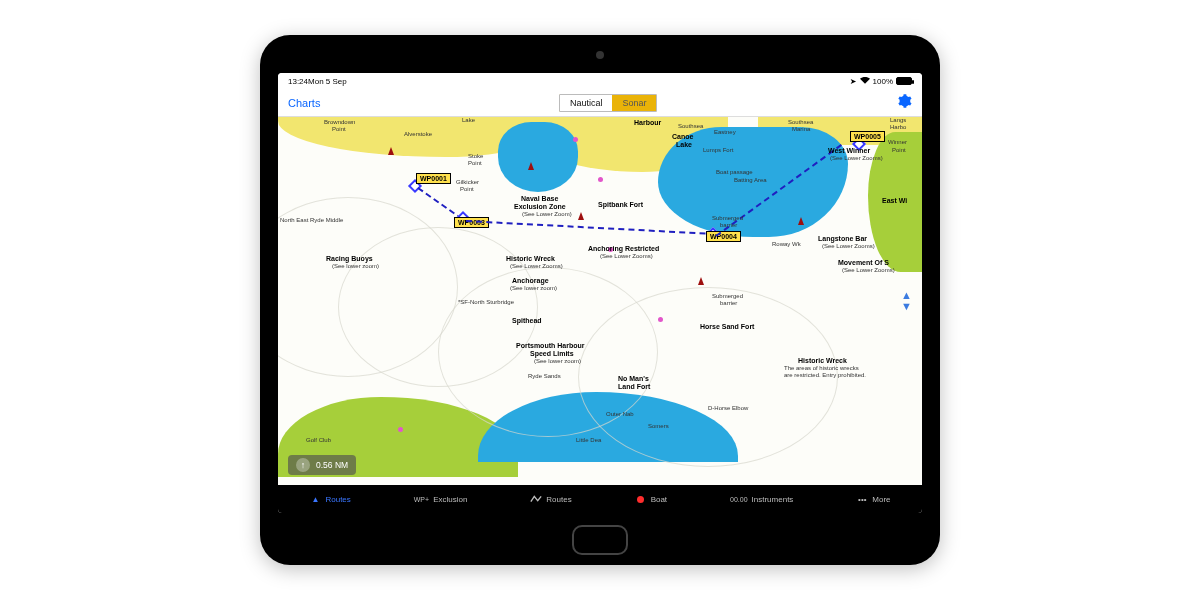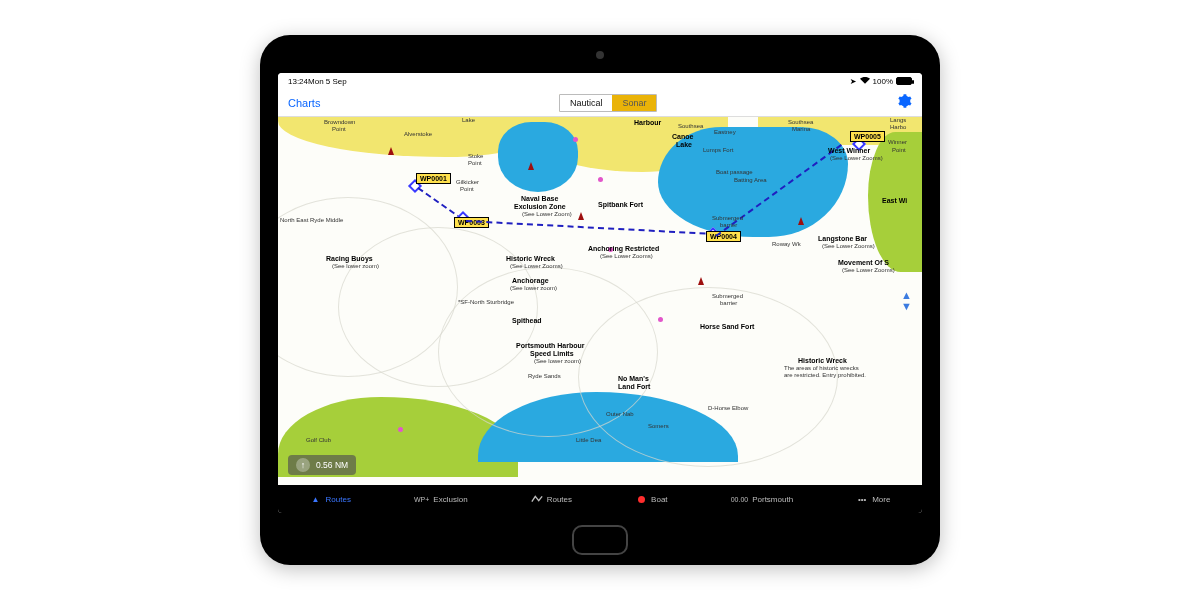--- a/index.html
+++ b/index.html
@@ -356,21 +356,21 @@
         <span>Routes</span>
       </div>
       <div class="tab">
         <span class="ico">
             <span class="red-dot"></span>
           </span>
         <span>Boat</span>
       </div>
       <div class="tab">
         <span style="font-size:7px">00.00</span>
-        <span>Portsmouth</span>
+        <span>Instruments</span>
       </div>
       <div class="tab">
         <span class="ico">•••</span>
         <span>More</span>
       </div>
     </div>
 
   </div>
 </div>
 

